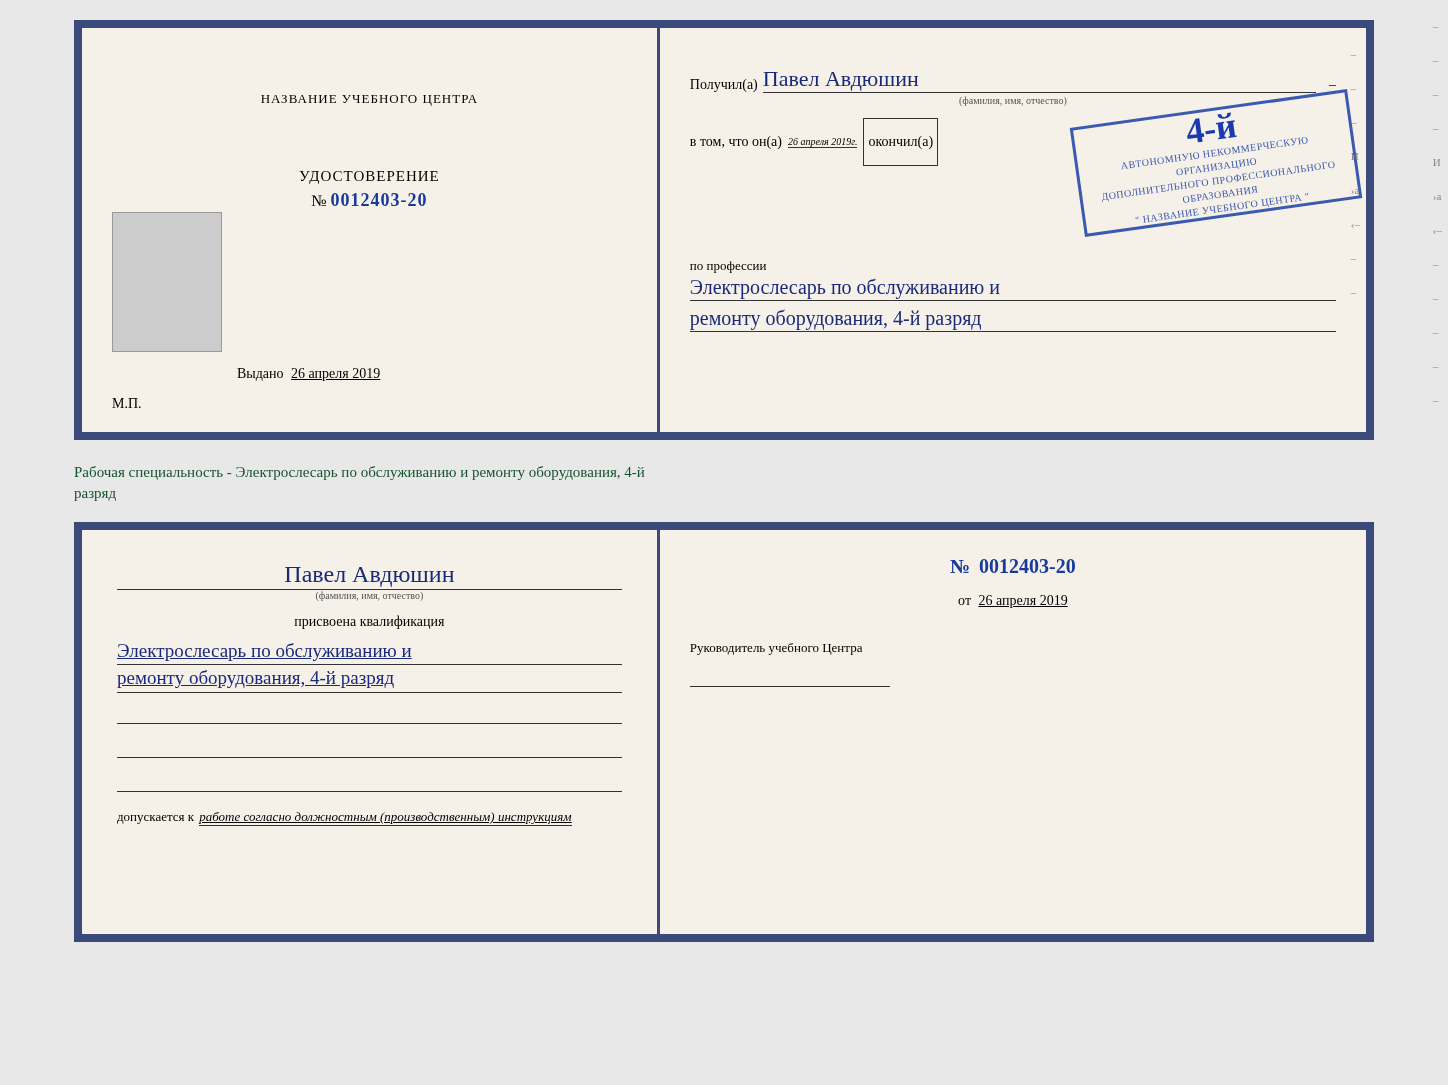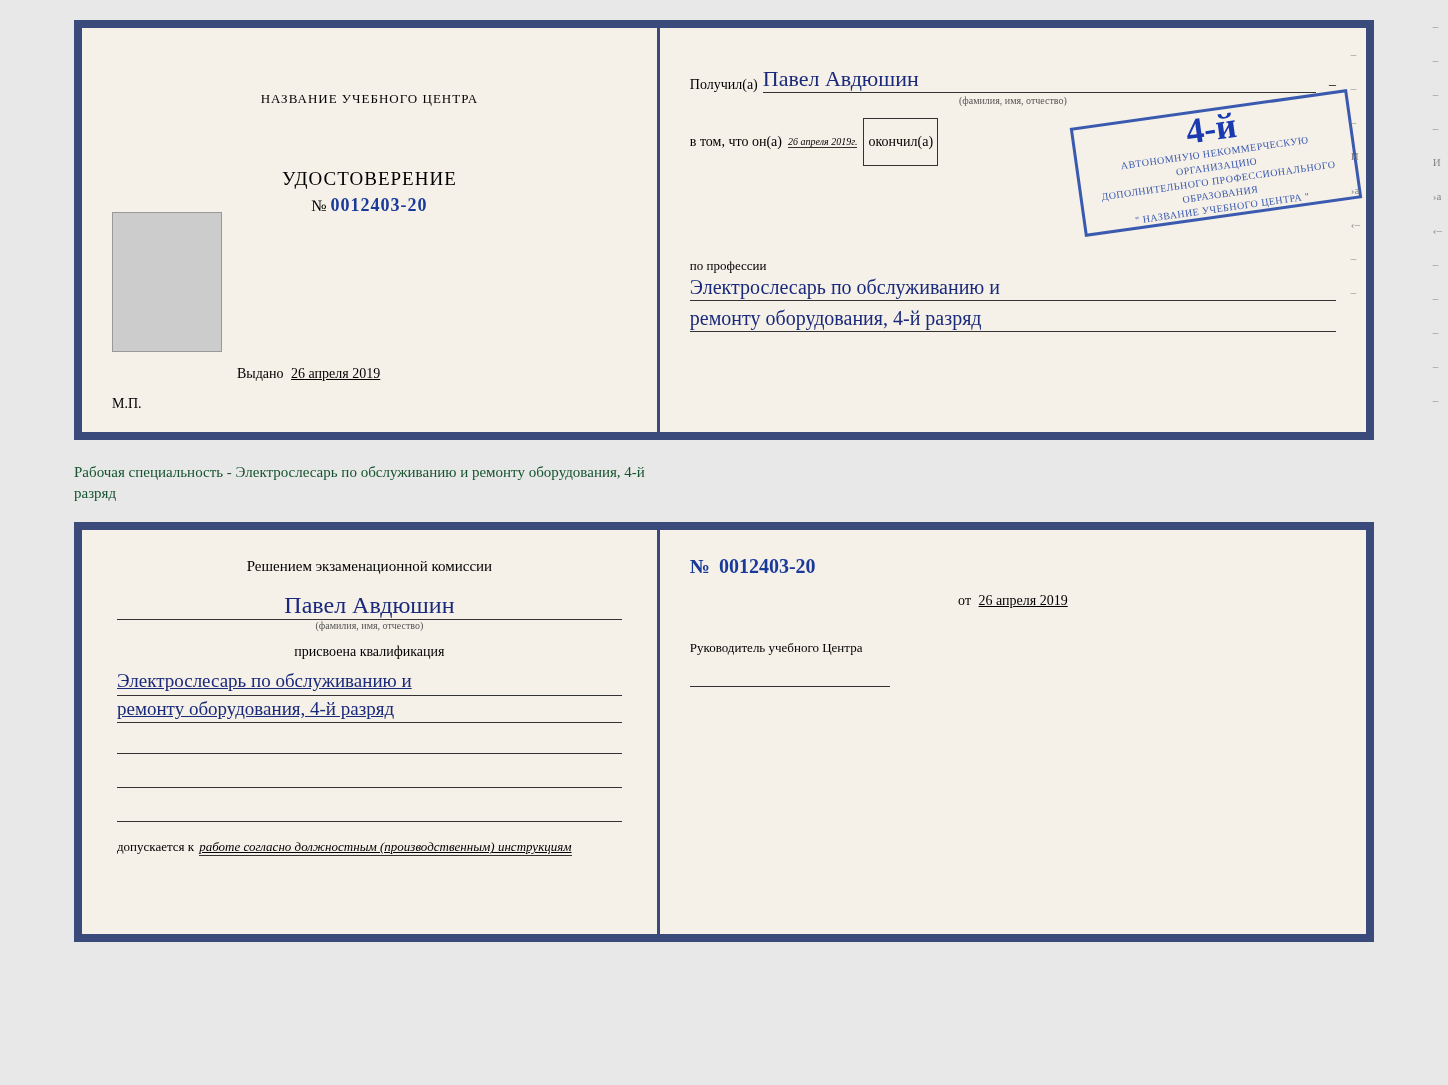--- a/index.html
+++ b/index.html
@@ -311,20 +311,21 @@
     
     .osnование-text {
       font-size: 14px;
       line-height: 1.5;
     }
 
     .protocol-number {
       font-size: 20px;
       font-weight: bold;
       color: #1a3a9a;
+      text-align: center;
       margin: 5px 0;
     }
 
     .ot-line {
       font-size: 14px;
       text-align: center;
     }
 
     .signature-block {
       margin-top: 10px;
@@ -344,21 +345,21 @@
   </style>
 </head>
 <body>
 
 <div class="document-top">
 
   <div class="doc-left">
     <div class="center-title">НАЗВАНИЕ УЧЕБНОГО ЦЕНТРА</div>
 
     <div class="cert-number" style="margin-top: 60px;">
-      <div class="label" style="font-size:19px; text-transform:uppercase; letter-spacing:1px;">УДОСТОВЕРЕНИЕ</div>
+      <div class="label" style="font-size:15px; text-transform:uppercase; letter-spacing:1px;">УДОСТОВЕРЕНИЕ</div>
       <div style="display:flex; justify-content:center; align-items:baseline; gap:4px; margin-top:5px;">
         <span style="font-size:16px;">№</span>
         <span class="number">0012403-20</span>
       </div>
     </div>
 
     <div class="photo-placeholder"></div>
 
     <div class="issued-line">
       <span>Выдано</span>
@@ -412,21 +413,20 @@
 </div>
 
 <div class="separator-label">
   <span>Рабочая специальность - Электрослесарь по обслуживанию и ремонту оборудования, 4-й</span><br>
   <span>разряд</span>
 </div>
 
 <div class="document-bottom">
 
   <div class="doc-bottom-left">
-    <div class="commission-title">Решением экзаменационной комиссии</div>
 
     <div>
       <div class="person-name-large">Павел Авдюшин</div>
       <div class="person-sublabel">(фамилия, имя, отчество)</div>
     </div>
 
     <div class="assigned-label">присвоена квалификация</div>
 
     <div>
       <div class="qualification-value">Электрослесарь по обслуживанию и</div>

